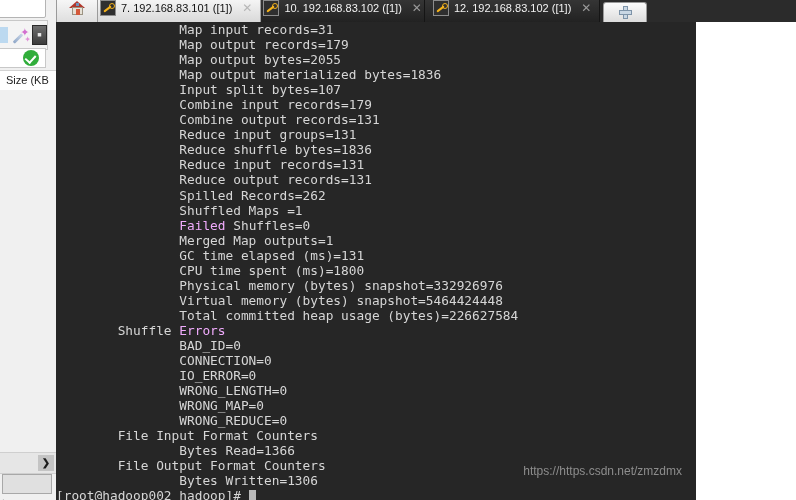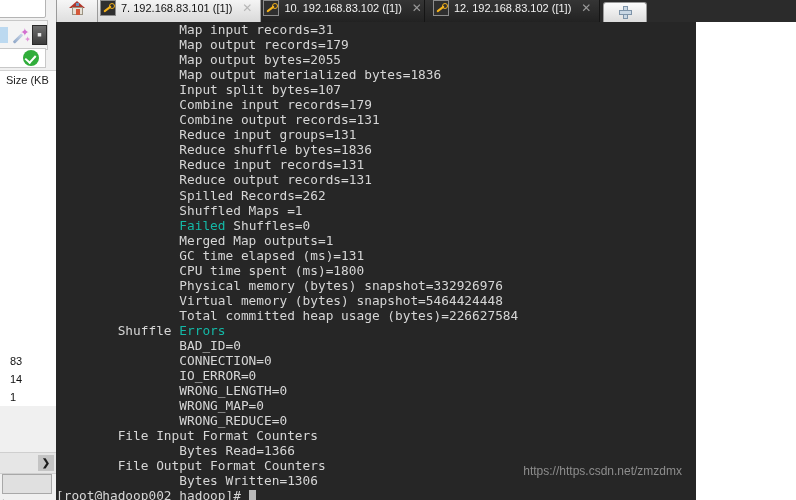--- a/index.html
+++ b/index.html
@@ -333,21 +333,21 @@
   }
   .term-inner {
     padding: 0;
     font-family: "DejaVu Sans Mono", "Liberation Mono", monospace;
     font-size: 12.8px;
     line-height: 15.05px;
     color: #d6d6d6;
     white-space: pre;
   }
   .term-line { height: 15.05px; }
-  .red { color: #14b8a6; }
+  .red { color: #f0abfc; }
   .cursor {
     display: inline-block;
     width: 7.7px;
     height: 12px;
     background: #b9b9b9;
     vertical-align: -2px;
   }
   .watermark {
     position: absolute;
     right: 14px;
@@ -375,27 +375,20 @@
       </div>
       <div class="sb-btn-dark">■</div>
     </div>
 
     <div class="sb-statusrow">
       <div class="check-circle"></div>
     </div>
 
     <div class="sb-colhdr">Size (KB</div>
 
-    <div class="sb-list">
-      <div class="sb-vals">
-        <div class="sb-val">83</div>
-        <div class="sb-val">14</div>
-        <div class="sb-val">1</div>
-      </div>
-    </div>
 
     <div class="sb-scrollbar">
       <div class="sb-scroll-arrow">❯</div>
     </div>
 
     <div class="sb-bottompanel"></div>
     <div class="sb-footer-dot">.</div>
   </div>
 
   <div class="tabbar">

